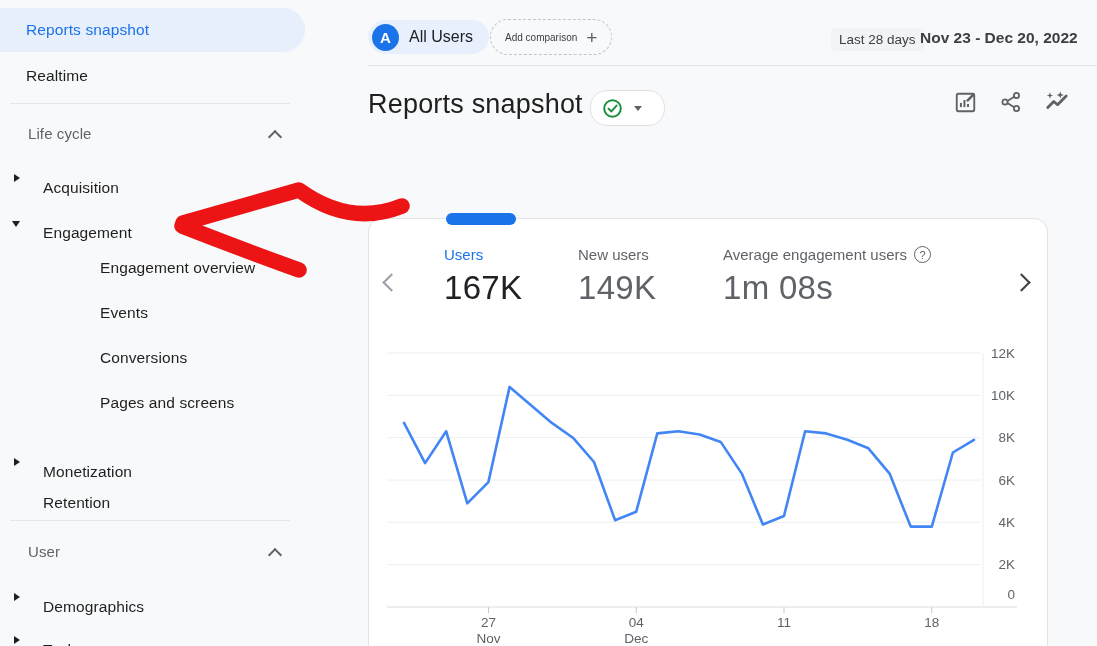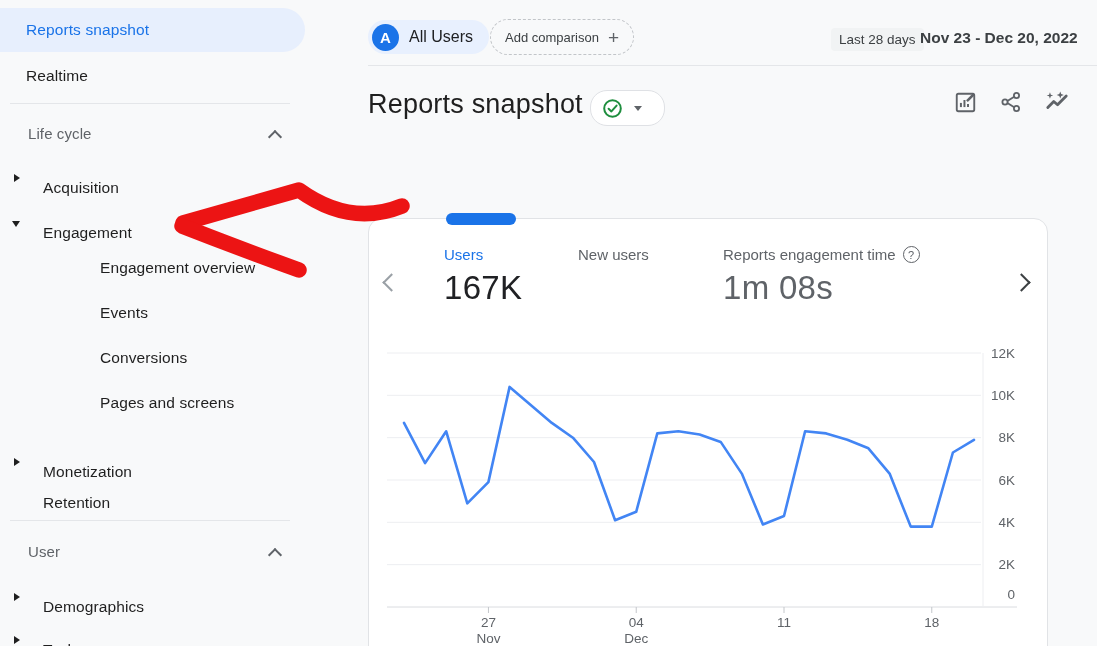--- a/index.html
+++ b/index.html
@@ -26,21 +26,21 @@
   .sdivider{position:absolute;left:10px;width:280px;height:1px;background:#e4e6e9;}
 
   
   .chip-audience{position:absolute;left:368px;top:20px;height:34px;display:flex;align-items:center;
                  background:#e8f0fe;border-radius:17px;padding-right:16px;cursor:pointer;}
   .avatar{width:27px;height:27px;margin-left:4px;border-radius:50%;background:#1a73e8;color:#fff;
           font-size:15px;font-weight:bold;display:flex;align-items:center;justify-content:center;}
   .chip-audience .txt{margin-left:10px;font-size:16px;font-weight:500;color:#202124;}
   .chip-compare{position:absolute;left:490px;top:19px;height:34px;display:flex;align-items:center;
                 border:1px dashed #c2c5c9;border-radius:18px;padding:0 14px;cursor:pointer;}
-  .chip-compare .txt{font-size:13px;font-weight:500;color:#3c4043;}
+  .chip-compare .txt{font-size:10px;font-weight:500;color:#3c4043;}
   .chip-compare .plus{font-size:19px;color:#5f6368;margin-left:9px;font-weight:400;line-height:1;}
   .preset{position:absolute;left:831px;top:28px;height:23px;background:#f1f3f4;border-radius:4px;
           display:flex;align-items:center;padding:0 8px;font-size:13.5px;color:#3c4043;cursor:pointer;}
   .daterange{position:absolute;left:920px;top:29px;font-size:15.5px;font-weight:bold;color:#3c4043;white-space:nowrap;cursor:pointer;}
   .topdivider{position:absolute;left:368px;top:65px;width:729px;height:1px;background:#e4e6e9;}
 
   
   .page-title{position:absolute;left:368px;top:89px;font-size:27px;color:#1f1f1f;letter-spacing:.2px;}
   .status-pill{position:absolute;left:590px;top:90px;width:73px;height:34px;background:#fff;
                border:1px solid #dfe1e5;border-radius:17px;display:flex;align-items:center;cursor:pointer;}
@@ -182,24 +182,25 @@
     <div class="tab-indicator"></div>
     <span class="navchev prev"></span>
     <span class="navchev next"></span>
 
     <div class="metric m1 selected">
       <div class="mlabel">Users</div>
       <div class="mvalue">167K</div>
     </div>
     <div class="metric m2">
       <div class="mlabel">New users</div>
+      <div class="mvalue">149K</div>
     </div>
     <div class="metric m3">
       <div class="mlabel">
-        <span>Reports engagement time</span>
+        <span>Average engagement users</span>
         <span class="help-circ">?</span>
       </div>
       <div class="mvalue">1m 08s</div>
     </div>
 
     <div class="chartwrap">
       <svg id="chart-svg" width="680" height="310" viewBox="0 0 680 310">
           <line x1="18" y1="12" x2="612" y2="12" stroke="#edeef1" stroke-width="1"></line>
           <text x="646" y="16.5" text-anchor="end" fill="#5f6368" font-size="13.5">12K</text>
           <line x1="18" y1="54.33333333333333" x2="612" y2="54.33333333333333" stroke="#edeef1" stroke-width="1"></line>

